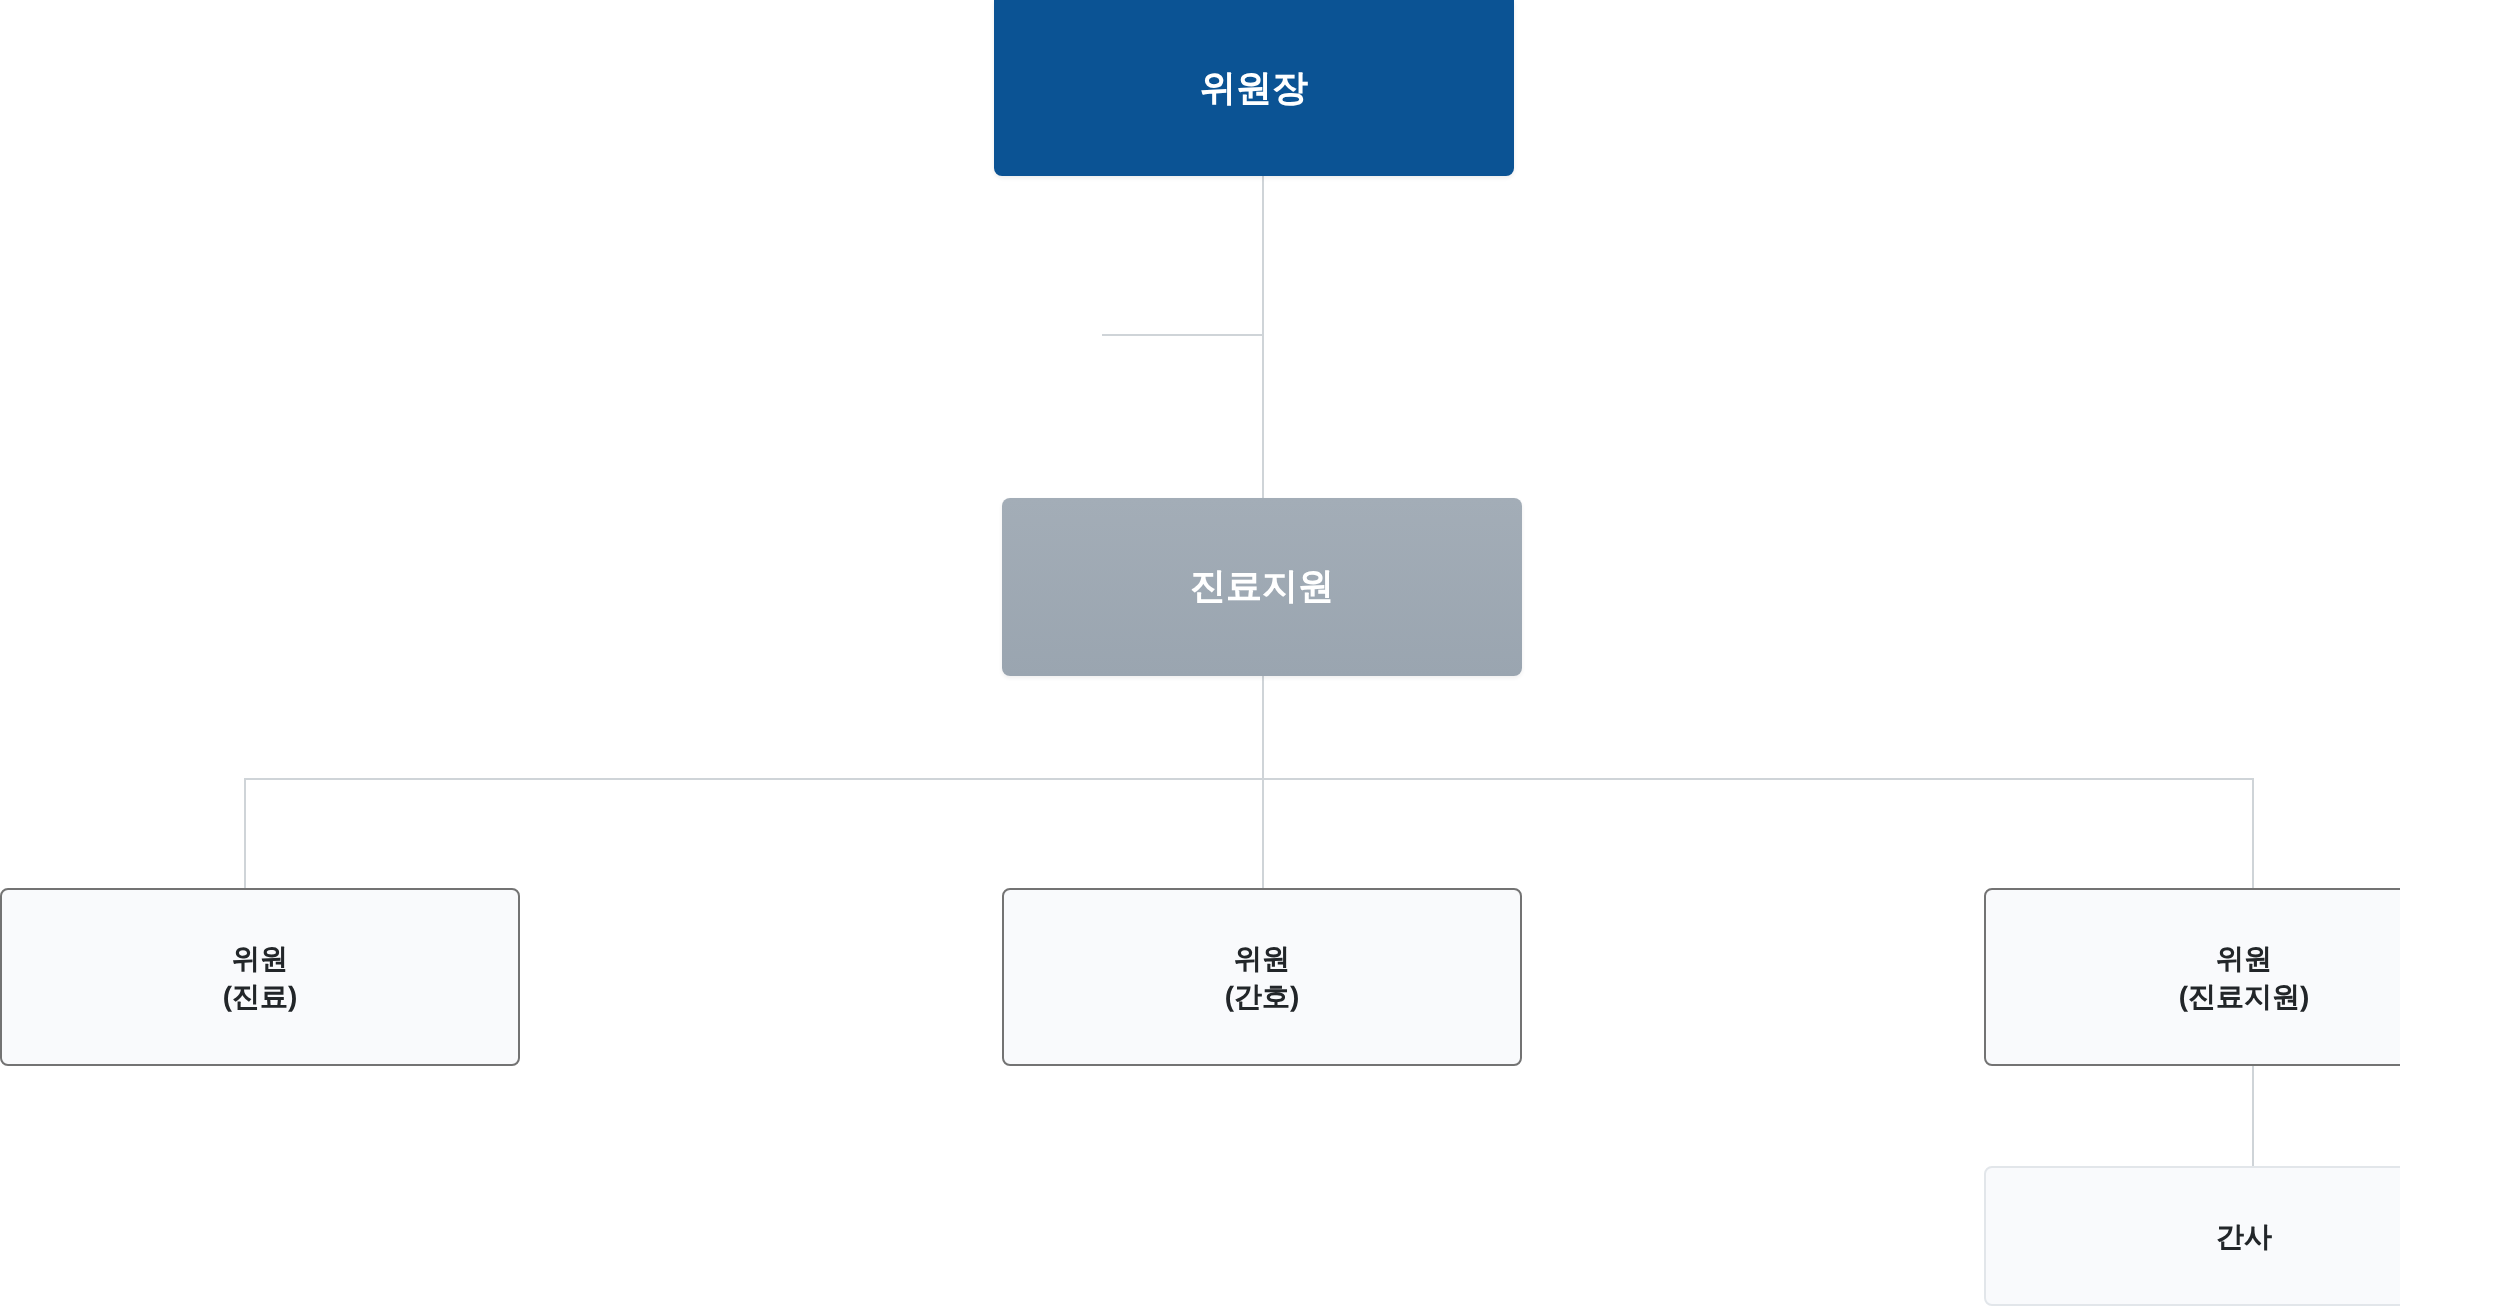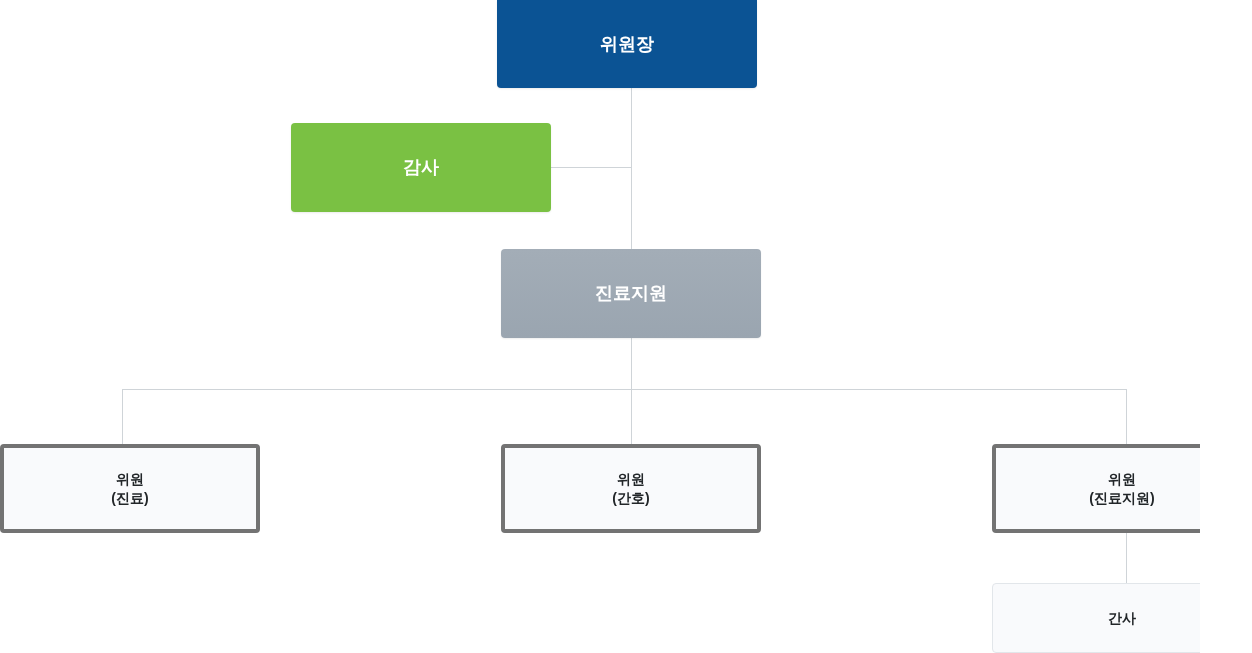--- a/index.html
+++ b/index.html
@@ -85,21 +85,21 @@
     border-radius: 4px;
     box-shadow: 0 1px 2px rgba(0,0,0,0.07);
   }
 
   
   .node-leaf {
     top: 444px;
     width: 260px;
     height: 89px;
     background: #f9fafc;
-    border: 4px solid #737373;
+    border: 1px solid #737373;
     color: #222629;
     font-size: 14px;
     font-weight: bold;
     border-radius: 4px;
   }
   .node-leaf-1 { left: 0px; }
   .node-leaf-2 { left: 501px; }
   .node-leaf-3 { left: 992px; }
 
   
@@ -134,23 +134,20 @@
   <div class="line line-v" style="left:631px; top:389px; height:55px;"></div>
 
   <div class="line line-v" style="left:1126px; top:389px; height:55px;"></div>
 
   <div class="line line-v" style="left:1126px; top:533px; height:50px;"></div>
 
   <div class="node node-chair">
     <span class="node-label">위원장</span>
   </div>
 
-  <div class="node node-auditor">
-    <span class="node-label">감사</span>
-  </div>
 
   <div class="node node-vice">
     <span class="node-label">진료지원</span>
   </div>
 
   <div class="node node-leaf node-leaf-1">
     <span class="node-label">위원
 (진료)</span>
   </div>
 

